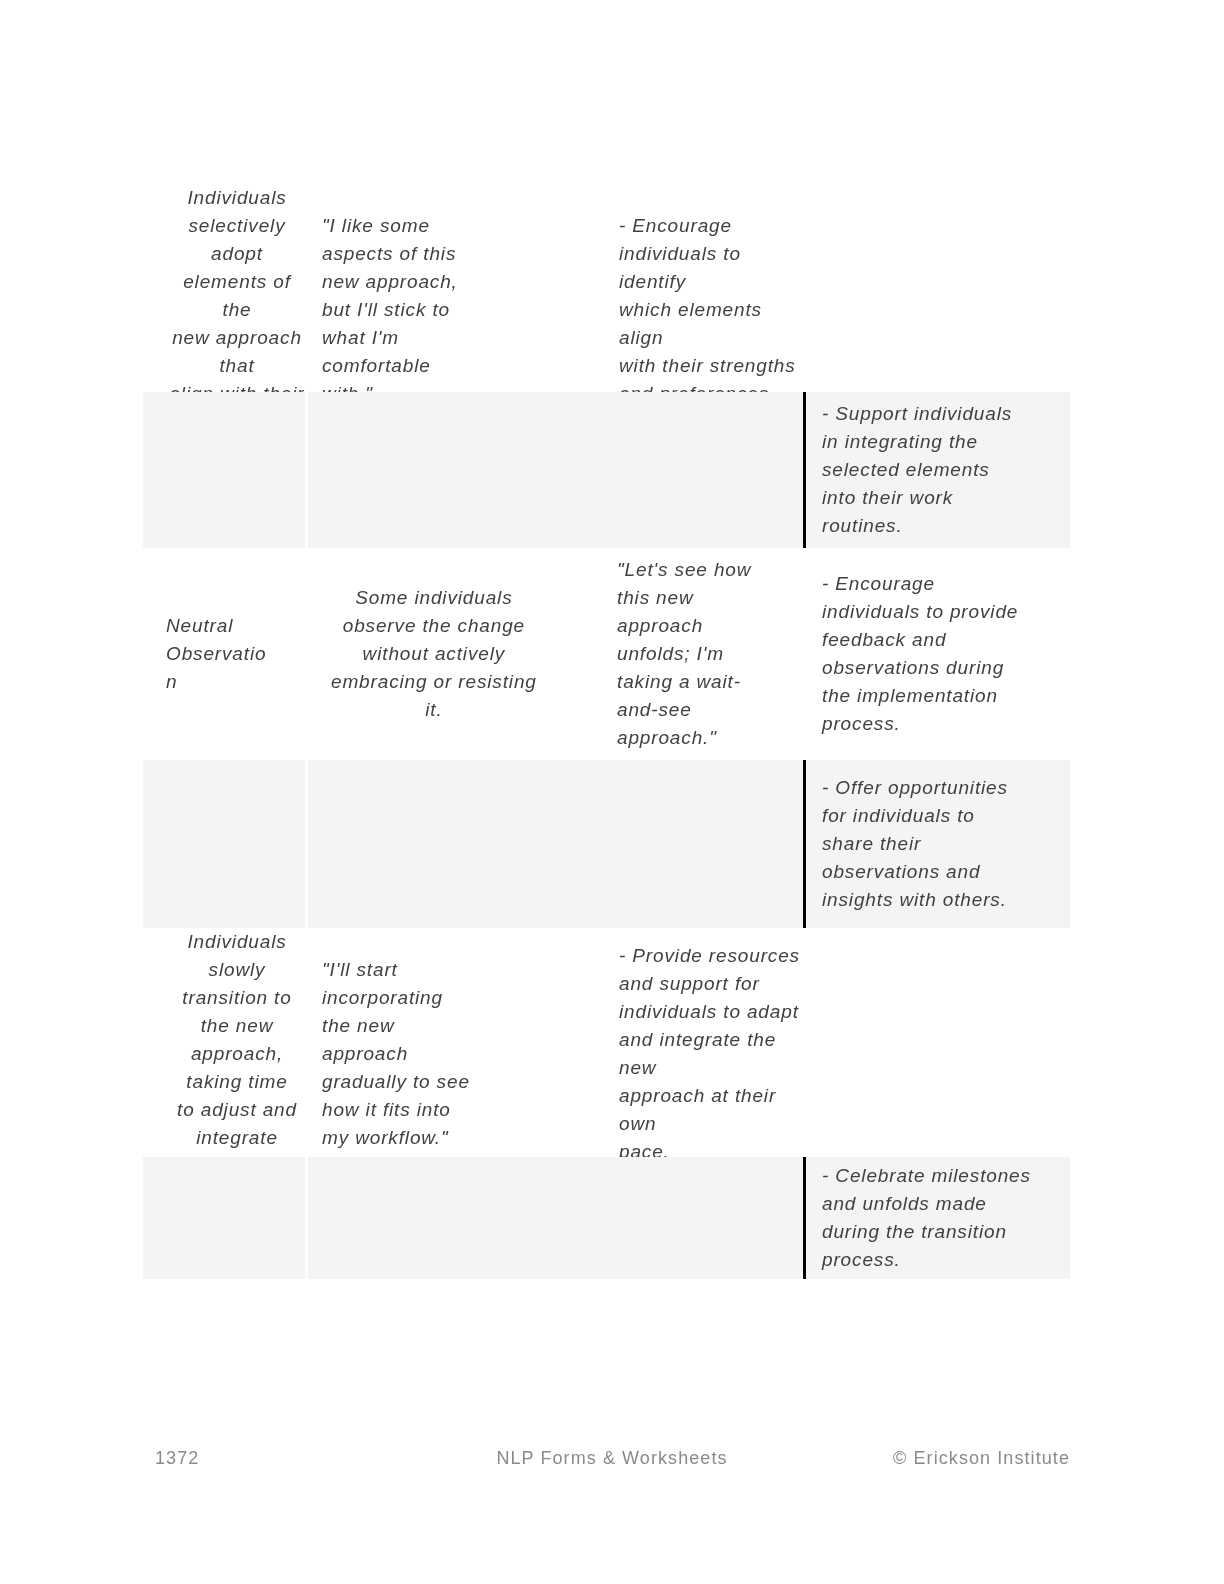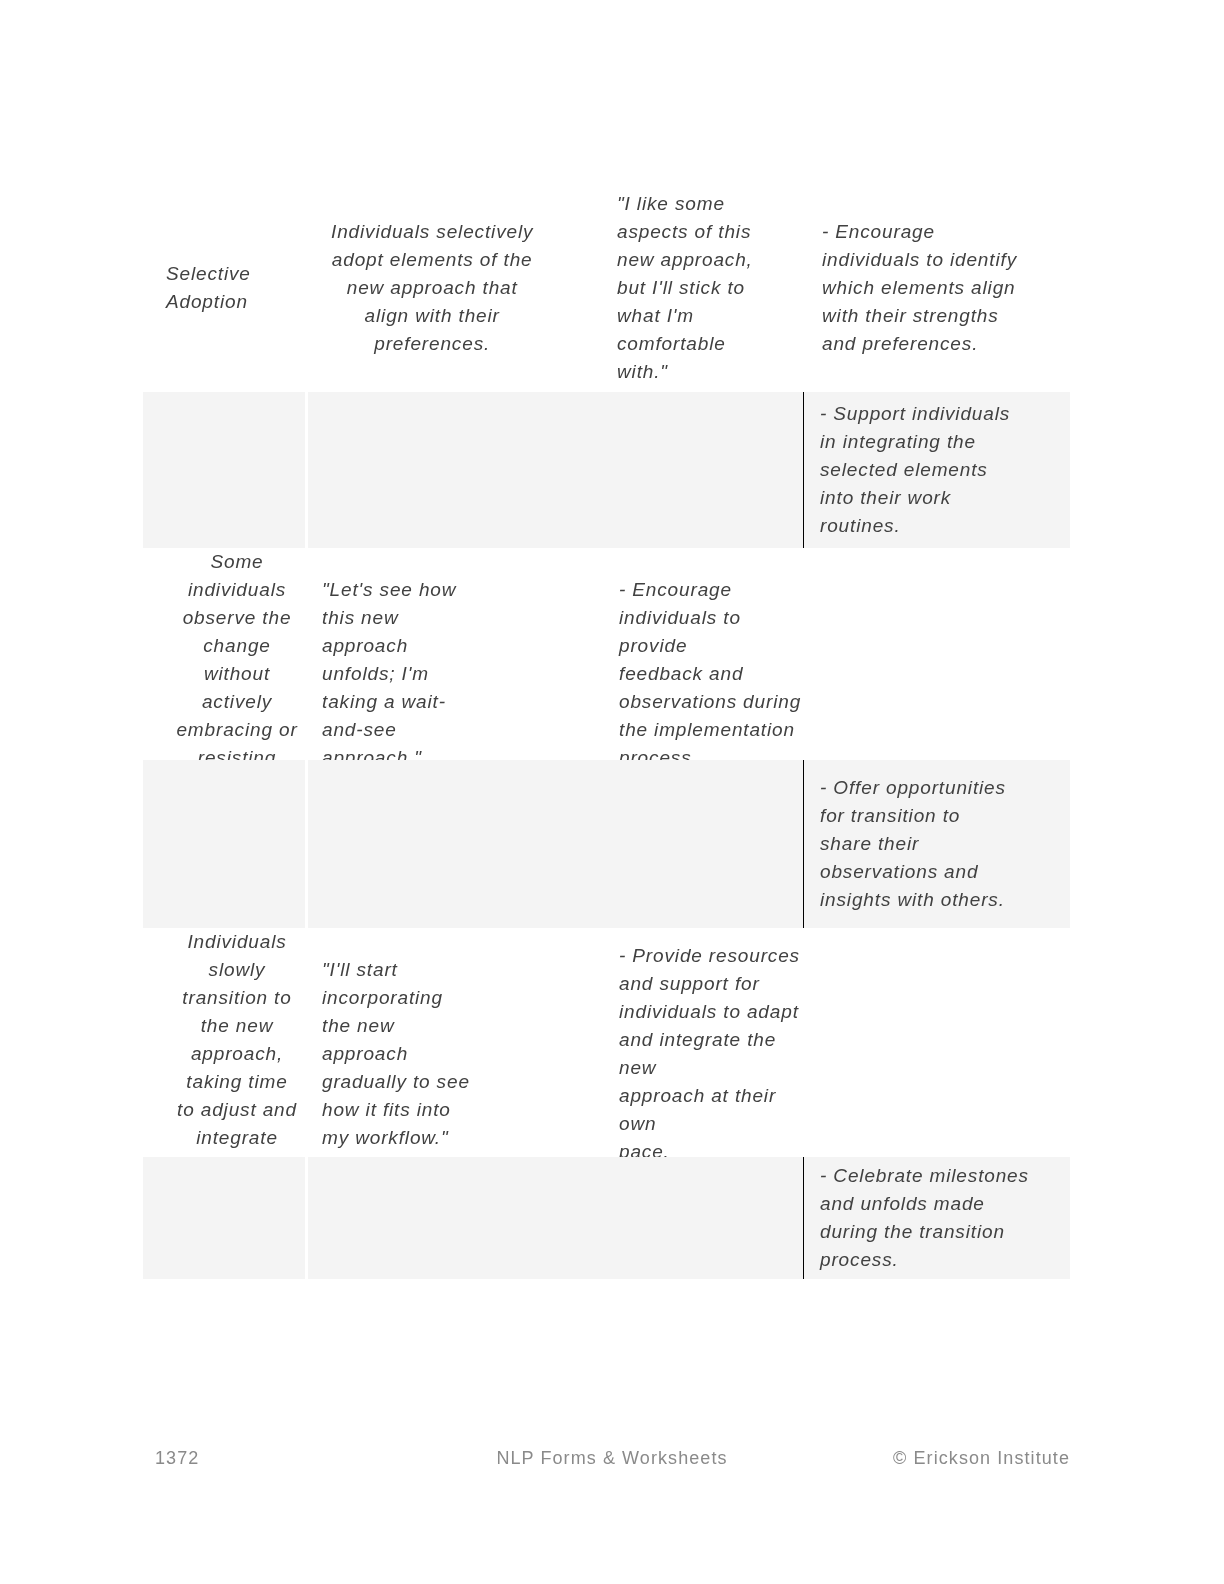--- a/index.html
+++ b/index.html
@@ -39,21 +39,21 @@
     line-height: 28px;
     letter-spacing: 0.045em;
     color: #414141;
   }
   .c-label { padding-left: 23px; }
   .c-desc  { padding-left: 26px; text-align: center; }
   .c-quote { padding-left: 17px; }
   .c-sugg  { padding-left: 19px; }
   .alt .cell { background: #f4f4f4; }
   .alt .c-desc { border-left: 3px solid #ffffff; }
-  .alt .c-sugg { border-left: 1px solid #000000; padding-left: 16px; }
+  .alt .c-sugg { border-left: 3px solid #000000; padding-left: 16px; }
   .footer {
     position: absolute;
     left: 0;
     top: 1444px;
     width: 1224px;
     height: 28px;
     line-height: 28px;
     font-size: 18px;
     letter-spacing: 0.06em;
     color: #8a8a8a;
@@ -63,24 +63,20 @@
   .footer .f-right  { position: absolute; right: 154px; }
 </style>
 </head>
 <body>
 
 <div class="page">
 
   <div class="table">
 
     <div class="row r0">
-      <div class="cell c-label">
-          <span class="txt">Selective
-Adoption</span>
-        </div>
       <div class="cell c-desc">
           <span class="txt">Individuals selectively
 adopt elements of the
 new approach that
 align with their
 preferences.</span>
         </div>
       <div class="cell c-quote">
           <span class="txt">"I like some
 aspects of this
@@ -112,20 +108,25 @@
       <div class="cell c-sugg">
           <span class="txt">- Support individuals
 in integrating the
 selected elements
 into their work
 routines.</span>
         </div>
     </div>
 
     <div class="row r2">
+      <div class="cell c-label">
+          <span class="txt">Neutral
+Observatio
+n</span>
+        </div>
       <div class="cell c-desc">
           <span class="txt">Some individuals
 observe the change
 without actively
 embracing or resisting
 it.</span>
         </div>
       <div class="cell c-quote">
           <span class="txt">"Let's see how
 this new
@@ -150,21 +151,21 @@
           <span class="txt"></span>
         </div>
       <div class="cell c-desc">
           <span class="txt"></span>
         </div>
       <div class="cell c-quote">
           <span class="txt"></span>
         </div>
       <div class="cell c-sugg">
           <span class="txt">- Offer opportunities
-for transition to
+for individuals to
 share their
 observations and
 insights with others.</span>
         </div>
     </div>
 
     <div class="row r4">
       <div class="cell c-desc">
           <span class="txt">Individuals slowly
 transition to the new

